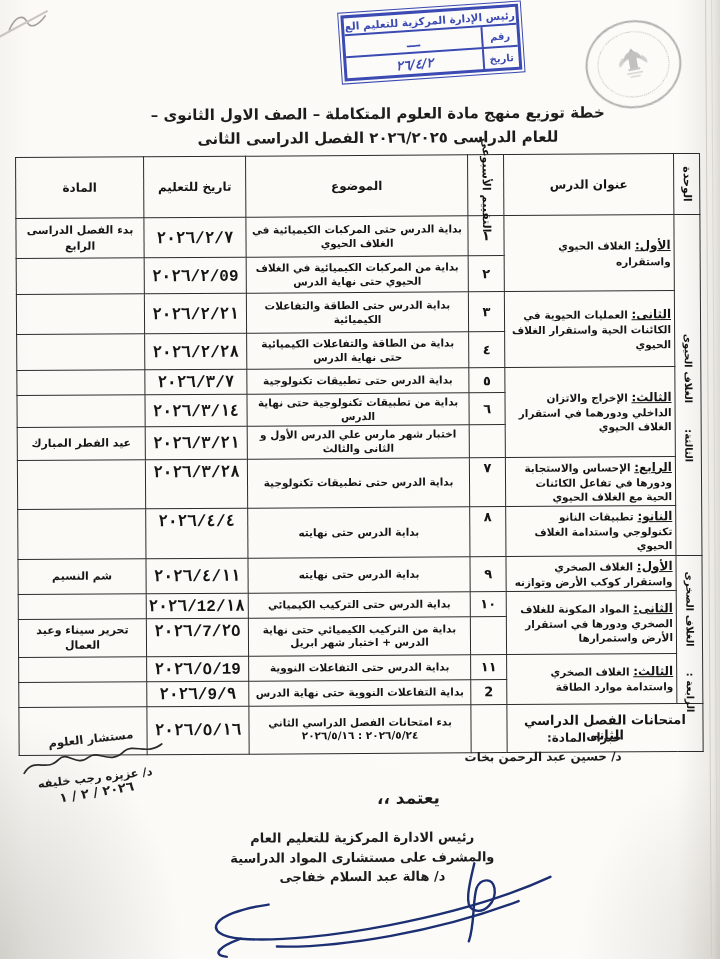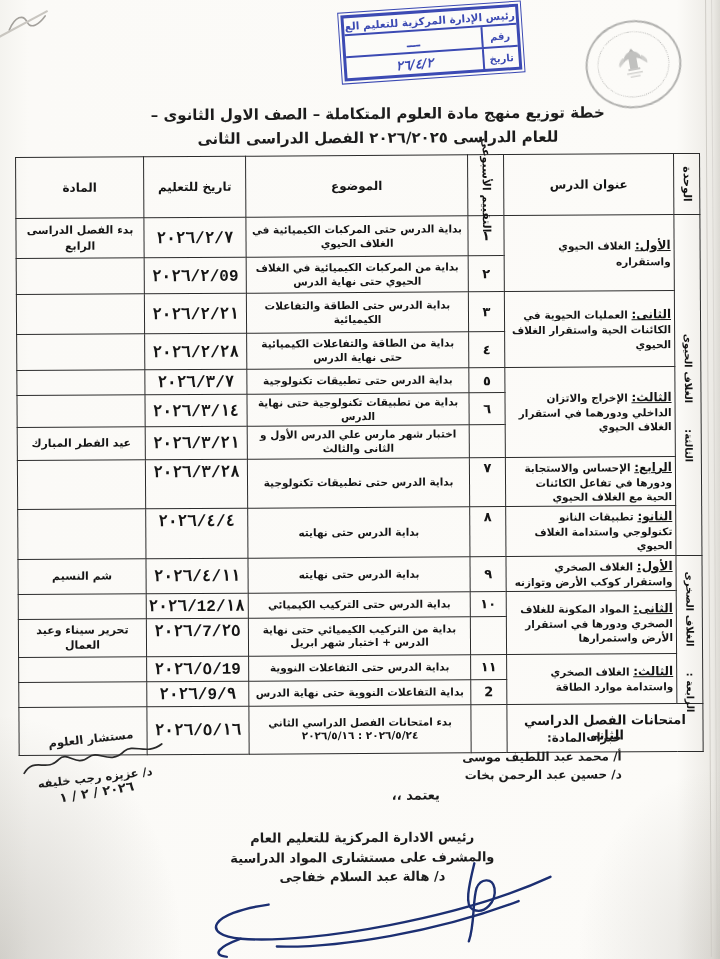--- a/index.html
+++ b/index.html
@@ -54,21 +54,21 @@
   .unit-cell .vtext span{margin-left:26px;}
   td.lesson{vertical-align:top;text-align:right;padding:3px 5px;line-height:1.35;}
   td.lesson .u{text-decoration:underline;font-size:12px;}
   td.subject{text-align:center;line-height:1.3;}
   td.week{text-align:center;font-size:13px;}
   td.date{text-align:center;font-size:16px;white-space:nowrap;font-family:Liberation Mono, monospace;}
   td.notes{text-align:center;font-size:11px;line-height:1.4;}
   td.examrow{text-align:center;font-size:13px;}
   
   .experts{position:absolute;top:730px;right:100px;text-align:right;font-weight:bold;font-size:12px;line-height:1.55;}
-  .approve{position:absolute;top:788px;right:282px;font-weight:bold;font-size:13px;}
+  .approve{position:absolute;top:788px;right:282px;font-weight:bold;font-size:17px;}
   .chief{position:absolute;top:828px;right:160px;width:400px;text-align:center;font-weight:bold;font-size:13px;line-height:1.5;}
   .big-signature{position:absolute;top:852px;right:150px;}
   .consultant{position:absolute;top:730px;right:548px;width:160px;text-align:center;font-weight:bold;font-size:11.5px;transform:rotate(-6deg);}
   .consultant .scribble{margin:-2px 0 -6px;}
   .consultant .date-hand{font-size:13px;letter-spacing:2px;transform:rotate(-3deg);}
   .edge-line{position:absolute;top:0;bottom:0;width:1px;background:#cfccc6;}
 </style>
 </head>
 <body>
 
@@ -254,21 +254,20 @@
           <div class="num">٢٠٢٦/٥/٢٤ : ٢٠٢٦/٥/١٦</div>
         </td>
         <td class="date"><span class="num">٢٠٢٦/٥/١٦</span></td>
         <td class="notes"></td>
       </tr>
     </tbody>
   </table>
 
   <div class="experts">
     <div>خبراء المادة:</div>
-    <div>أ/ محمد عبد اللطيف موسى</div>
     <div>د/ حسين عبد الرحمن بخات</div>
   </div>
 
   <div class="consultant">
     <div>مستشار العلوم</div>
     <svg class="scribble" width="152" height="30" viewBox="0 0 152 30">
       <path d="M6 22 C18 6 28 24 42 12 C52 4 58 22 72 13 C82 6 92 24 108 11 C118 4 130 18 146 8" stroke="#2a2a2a" stroke-width="1.7" fill="none" stroke-linecap="round"></path>
     </svg>
     <div>د/ عزيزه رجب خليفه</div>
     <div class="date-hand num">٢٠٢٦ / ٢ / ١</div>

